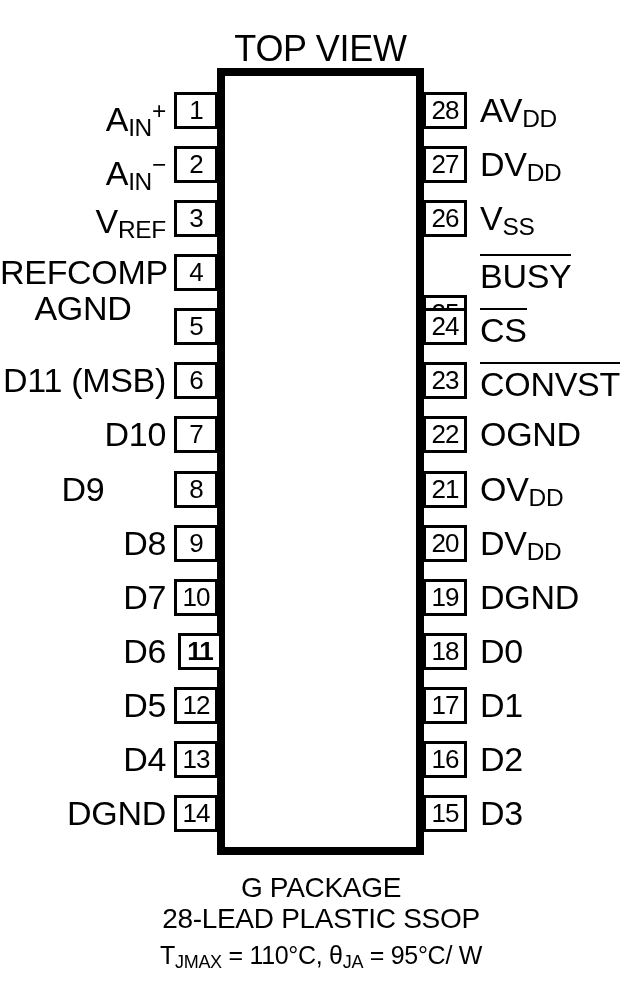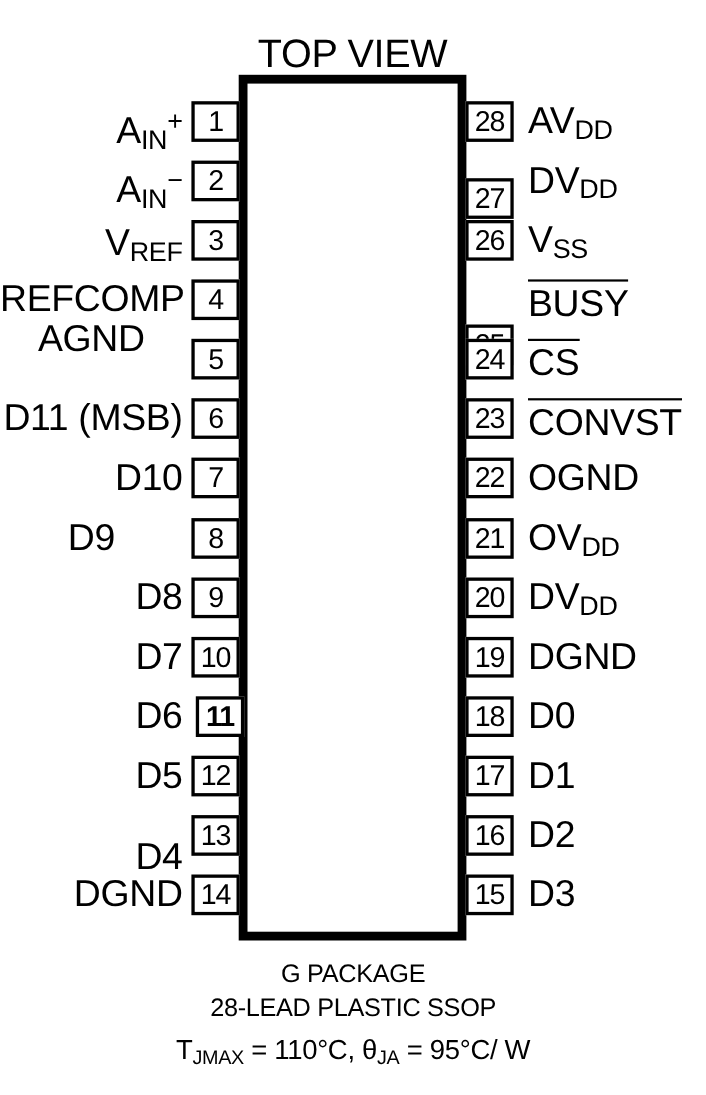--- a/index.html
+++ b/index.html
@@ -57,21 +57,21 @@
   .ov {
     display: inline-block;
     border-top: 2.5px solid var(--ink);
     padding-top: 3px;
     line-height: 1.0;
   }
   .caption {
     position: absolute;
     left: 0; width: 642px;
     text-align: center;
-    font-size: 23px;
+    font-size: 28px;
     letter-spacing: -0.3px;
     white-space: nowrap;
   }
   .caption.line1 { top: 872px; }
   .caption.line2 { top: 903px; }
   .caption.line3 { top: 941px; font-size: 25px; }
 </style>
 </head>
 <body>
 
@@ -123,32 +123,32 @@
         <span class="pin-number">11</span>
       </div>
       <div class="pin-label left" style="top: 633px;"><span>D6</span></div>
       <div class="pin-box" style="top: 687.1px; left: 174px;">
         <span class="pin-number">12</span>
       </div>
       <div class="pin-label left" style="top: 687.1px;"><span>D5</span></div>
       <div class="pin-box" style="top: 741.3px; left: 174px;">
         <span class="pin-number">13</span>
       </div>
-      <div class="pin-label left" style="top: 741.3px; margin-top: 20px;"><span>D4</span></div>
+      <div class="pin-label left" style="top: 741.3px;"><span>D4</span></div>
       <div class="pin-box" style="top: 795.4px; left: 174px;">
         <span class="pin-number">14</span>
       </div>
       <div class="pin-label left" style="top: 795.4px;"><span>DGND</span></div>
     </div>
   <div id="right-pins">
       <div class="pin-box" style="top: 91.5px; left: 423px;">
         <span class="pin-number">28</span>
       </div>
       <div class="pin-label right" style="top: 91.5px;"><span>AV</span><span class="sub">DD</span></div>
-      <div class="pin-box" style="top: 145.7px; left: 423px; margin-top: 16px;">
+      <div class="pin-box" style="top: 145.7px; left: 423px;">
         <span class="pin-number">27</span>
       </div>
       <div class="pin-label right" style="top: 145.7px;"><span>DV</span><span class="sub">DD</span></div>
       <div class="pin-box" style="top: 199.8px; left: 423px;">
         <span class="pin-number">26</span>
       </div>
       <div class="pin-label right" style="top: 199.8px;"><span>V</span><span class="sub">SS</span></div>
       <div class="pin-box" style="top: 253.9px; left: 423px; margin-top: 41px;">
         <span class="pin-number">25</span>
       </div>

